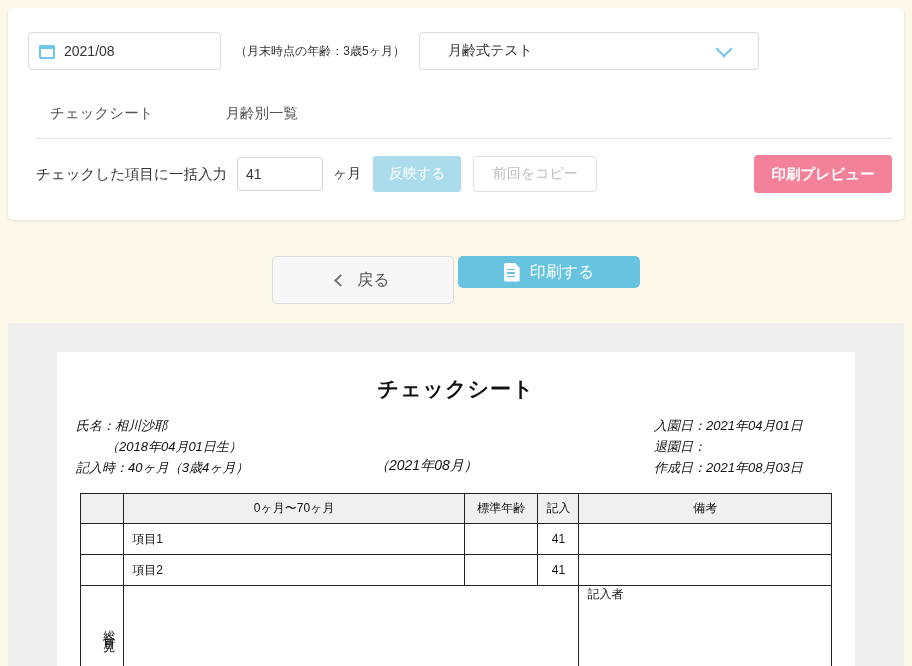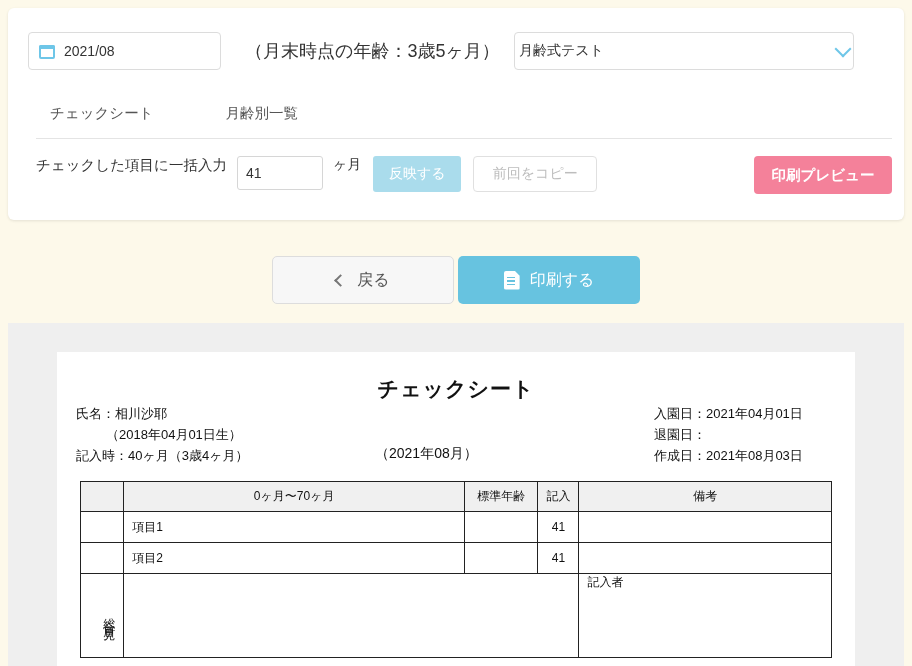--- a/index.html
+++ b/index.html
@@ -34,28 +34,28 @@
   .cal-icon { width: 16px; height: 16px; position: relative; margin-right: 9px; flex: 0 0 auto; }
   .cal-icon .body {
     position: absolute; left: 0; top: 2px; width: 16px; height: 14px;
     border: 2px solid #6ec6e8; border-radius: 2px; background: #fff;
   }
   .cal-icon .top-bar {
     position: absolute; left: 0; top: 2px; width: 16px; height: 4px; background: #6ec6e8;
     border-radius: 2px 2px 0 0;
   }
   .date-text { font-size: 14px; color: #333; }
-  .age-note { font-size: 18px; color: #333; margin-left: 24px; white-space: nowrap; }
+  .age-note { font-size: 12px; color: #333; margin-left: 14px; white-space: nowrap; }
   .select-box {
     margin-left: 14px;
     width: 340px; height: 38px;
     border: 1px solid #dcdcdc; border-radius: 4px;
     background: #fff;
     display: flex; align-items: center; justify-content: space-between;
-    padding: 0 4px;
+    padding: 0 28px;
   }
   .select-text { font-size: 14px; color: #333; }
   .chev {
     width: 12px; height: 12px; border-right: 2px solid #6ec6e8; border-bottom: 2px solid #6ec6e8;
     transform: rotate(45deg); margin-top: -5px;
   }
 
   
   .tabs {
     position: absolute; left: 20px; top: 92px;
@@ -63,21 +63,21 @@
   }
   .tab { font-size: 14.5px; color: #555; padding: 4px 22px 10px 22px; cursor: pointer; }
   .tab-underline {
     position: absolute; left: 28px; top: 130px;
     width: 856px; height: 1px; background: #e4e4e4;
   }
 
   
   .bulk-row {
     position: absolute; left: 28px; top: 148px;
-    display: flex; 
+    display: flex; align-items: center;
     width: 856px;
   }
   .bulk-label { font-size: 14.5px; color: #333; white-space: nowrap; }
   .num-input {
     margin-left: 10px;
     width: 86px; height: 34px;
     border: 1px solid #d6d6d6; border-radius: 3px;
     background: #fff; font-size: 14px; color: #333;
     padding: 0 8px;
     font-family: "Liberation Sans", sans-serif;
@@ -110,21 +110,21 @@
     background: #f7f7f7; border: 1px solid #dddddd; border-radius: 5px;
     color: #555; font-size: 16px;
     display: flex; align-items: center; justify-content: center; gap: 12px;
   }
   .back-chev {
     display: inline-block; width: 9px; height: 9px;
     border-left: 2px solid #777; border-bottom: 2px solid #777;
     transform: rotate(45deg);
   }
   .btn-print {
-    width: 182px; height: 48px;
+    width: 182px; height: 32px;
     background: #67c3e0; border: none; border-radius: 5px;
     color: #ffffff; font-size: 16px;
     display: flex; align-items: center; justify-content: center; gap: 10px;
   }
   .doc-icon { width: 16px; height: 19px; position: relative; flex: 0 0 auto; }
   .doc-icon .page {
     position: absolute; inset: 0; background: #ffffff; border-radius: 2px;
     clip-path: polygon(0 0, 68% 0, 100% 28%, 100% 100%, 0 100%);
   }
   .doc-icon .line { position: absolute; left: 3px; width: 8px; height: 1.5px; background: #67c3e0; }
@@ -137,21 +137,21 @@
   }
   .doc-card {
     position: absolute; left: 49px; top: 29px;
     width: 798px; height: 314px;
     background: #ffffff;
   }
   .doc-title {
     text-align: center; font-size: 21px; font-weight: bold; color: #111;
     margin-top: 23px; letter-spacing: 1px;
   }
-  .doc-meta { position: relative; height: 78px; margin-top: 0; }
+  .doc-meta { position: relative; height: 78px; margin-top: 12px; font-style: italic; }
   .meta-left { position: absolute; left: 19px; top: 0; font-size: 13px; color: #111; line-height: 21px; }
   .meta-left .indent { padding-left: 30px; }
   .meta-center { position: absolute; left: 318px; top: 42px; font-size: 14px; color: #111; }
   .meta-right { position: absolute; left: 597px; top: 0; font-size: 13px; color: #111; line-height: 21px; }
 
   table.sheet {
     border-collapse: collapse;
     margin: 0 auto;
     width: 752px;
     table-layout: fixed;

